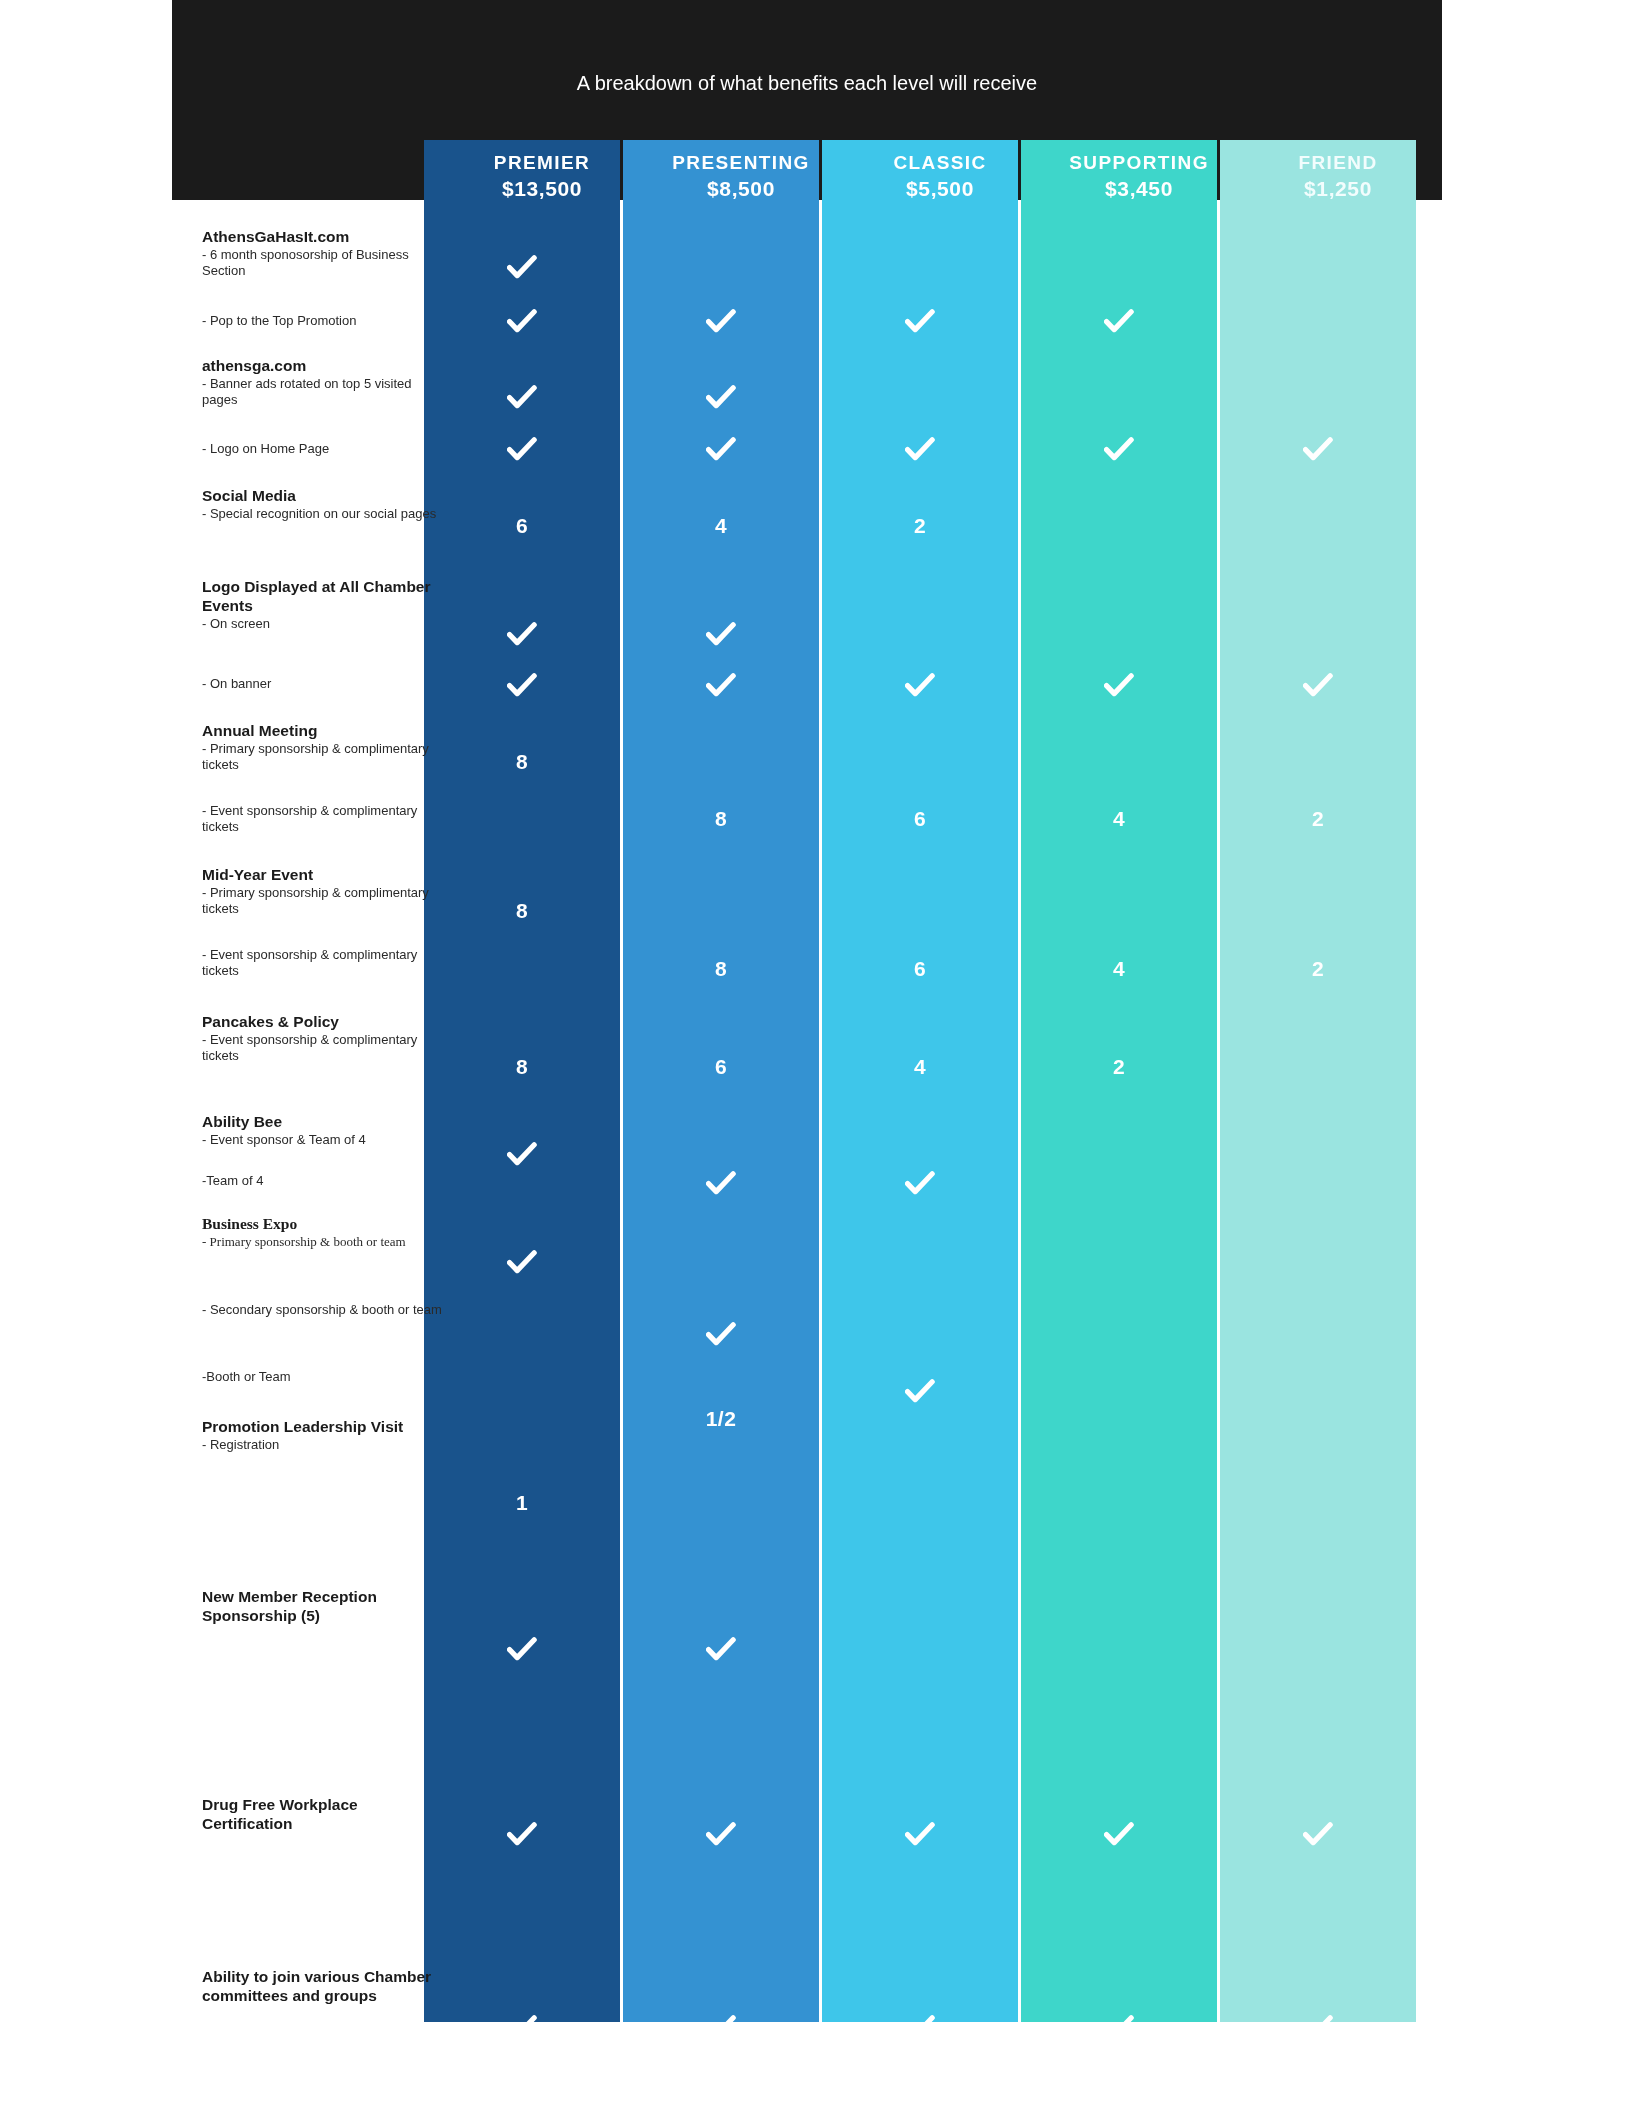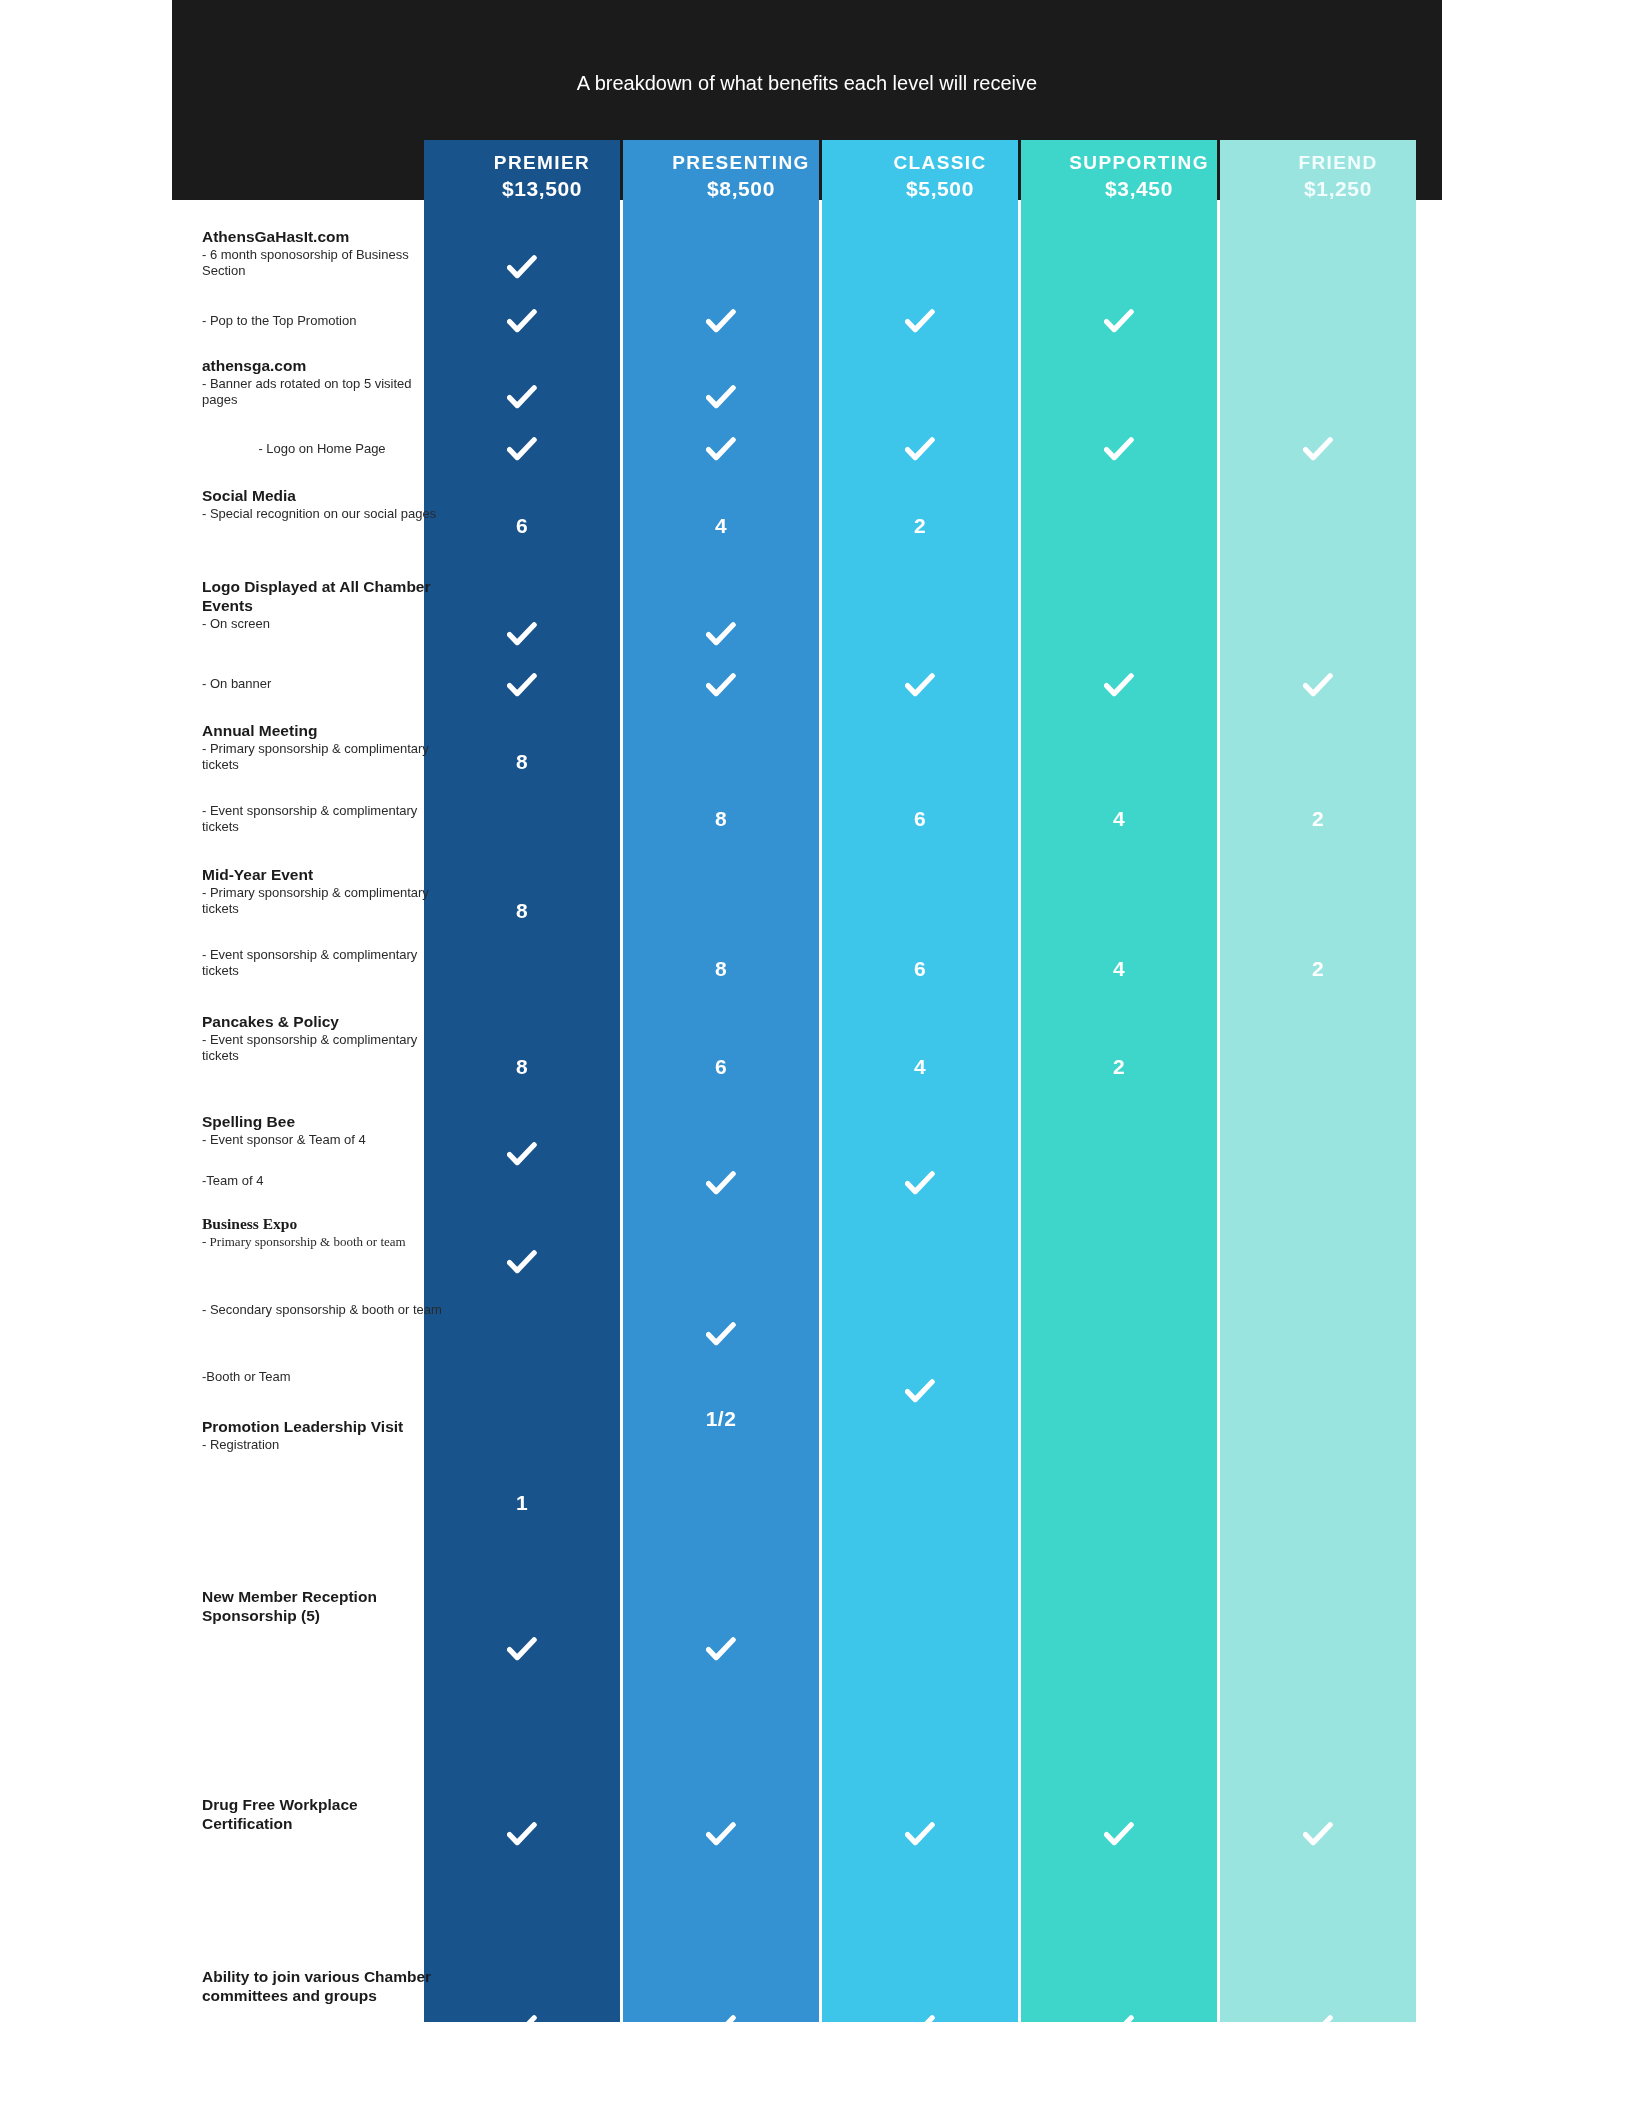--- a/index.html
+++ b/index.html
@@ -167,21 +167,21 @@
         <span class="head">AthensGaHasIt.com</span>
         <span class="sub">- 6 month sponosorship of Business Section</span>
       </div>
       <div class="lbl" style="top: 313px;">
         <span class="sub">- Pop to the Top Promotion</span>
       </div>
       <div class="lbl" style="top: 357px;">
         <span class="head">athensga.com</span>
         <span class="sub">- Banner ads rotated on top 5 visited pages</span>
       </div>
-      <div class="lbl" style="top: 441px; text-align: center;">
+      <div class="lbl" style="top: 441px;">
         <span class="sub">- Logo on Home Page</span>
       </div>
       <div class="lbl" style="top: 487px;">
         <span class="head">Social Media</span>
         <span class="sub">- Special recognition on our social pages</span>
       </div>
       <div class="lbl" style="top: 578px;">
         <span class="head">Logo Displayed at All Chamber Events</span>
         <span class="sub">- On screen</span>
       </div>
@@ -200,21 +200,21 @@
         <span class="sub">- Primary sponsorship &amp; complimentary tickets</span>
       </div>
       <div class="lbl" style="top: 947px;">
         <span class="sub">- Event sponsorship &amp; complimentary tickets</span>
       </div>
       <div class="lbl" style="top: 1013px;">
         <span class="head">Pancakes &amp; Policy</span>
         <span class="sub">- Event sponsorship &amp; complimentary tickets</span>
       </div>
       <div class="lbl" style="top: 1113px;">
-        <span class="head">Spelling Bee</span>
+        <span class="head">Ability Bee</span>
         <span class="sub">- Event sponsor &amp; Team of 4</span>
       </div>
       <div class="lbl" style="top: 1173px;">
         <span class="sub">-Team of 4</span>
       </div>
       <div class="lbl" style="top: 1215px; font-family: Liberation Serif, serif;">
         <span class="head">Business Expo</span>
         <span class="sub">- Primary sponsorship &amp; booth or team</span>
       </div>
       <div class="lbl" style="top: 1302px;">

